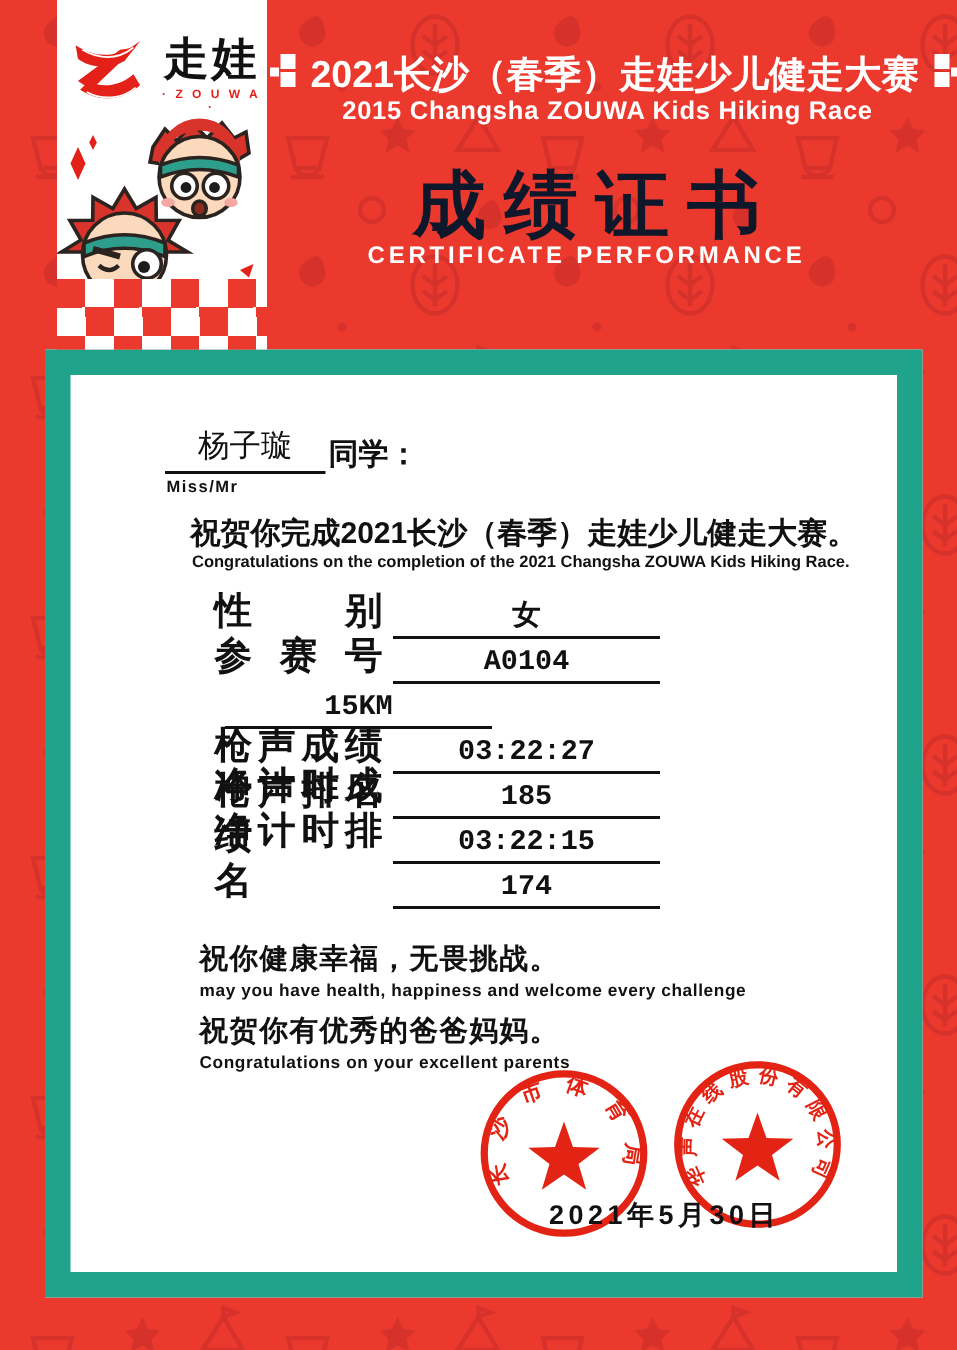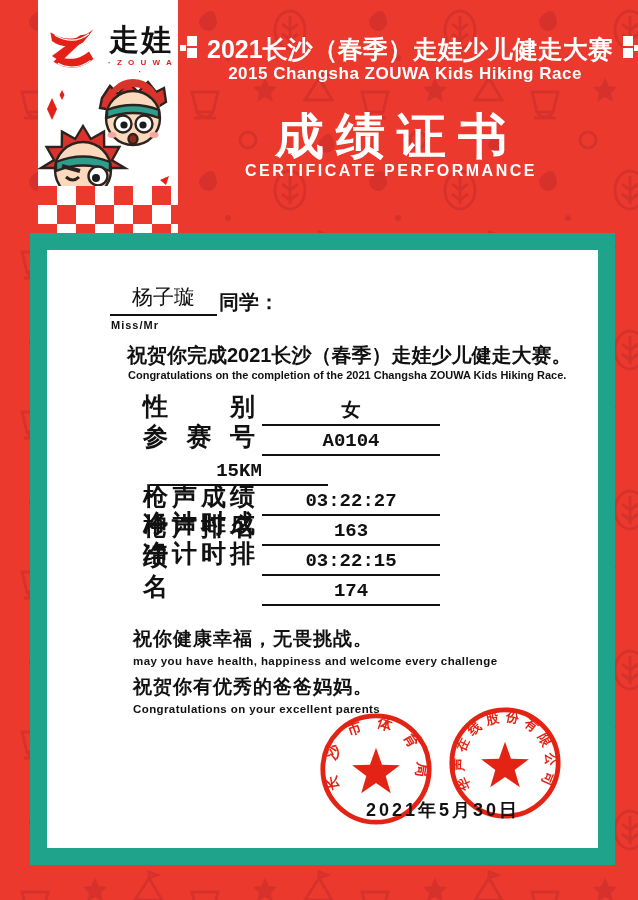--- a/index.html
+++ b/index.html
@@ -2,21 +2,21 @@
 <html><head>
 <meta charset="utf-8">
 <style>
   html,body{margin:0;padding:0;}
   body{width:638px;height:900px;font-family:"Liberation Sans",sans-serif;}
   .page{position:relative;width:638px;height:900px;background:#EB392D;overflow:hidden;}
   .bg-pattern{position:absolute;left:0;top:0;z-index:0;}
 
   
   .logo-band{position:absolute;left:38px;top:0;width:140px;height:186px;background:#fff;z-index:3;}
-  .logo-row{display:flex;align-items:flex-end;padding:22px 0 0 8px;}
+  .logo-row{display:flex;align-items:flex-start;padding:22px 0 0 8px;}
   .brand-stack{margin-left:6px;margin-top:2px;text-align:center;}
   .brand-cn{font-size:30px;font-weight:bold;color:#111;line-height:1.05;letter-spacing:2px;}
   .brand-en{font-size:8px;font-weight:bold;color:#E32119;letter-spacing:2px;margin-top:2px;}
   .checker-strip{position:absolute;left:38px;top:186px;width:140px;height:47px;z-index:3;
     background:conic-gradient(#fff 90deg,#EB392D 90deg 180deg,#fff 180deg 270deg,#EB392D 270deg);
     background-size:38px 38px;}
 
   
   .event-title{position:absolute;left:180px;top:33px;width:450px;text-align:center;color:#fff;
     font-size:25px;font-weight:bold;z-index:2;white-space:nowrap;}
@@ -25,21 +25,21 @@
   .orn i{position:absolute;background:#fff;}
   .orn-left .sq-a{width:10px;height:10px;right:0;top:0;}
   .orn-left .sq-b{width:10px;height:10px;right:0;top:12px;}
   .orn-left .sq-c{width:6px;height:6px;left:0;top:9px;}
   .orn-right .sq-a{width:10px;height:10px;left:0;top:0;}
   .orn-right .sq-b{width:10px;height:10px;left:0;top:12px;}
   .orn-right .sq-c{width:6px;height:6px;right:0;top:9px;}
   .orn-left{margin-right:10px;} .orn-right{margin-left:10px;}
   .event-subtitle{position:absolute;left:180px;top:64px;width:450px;text-align:center;color:#fff;
     font-size:17px;font-weight:bold;z-index:2;letter-spacing:.5px;}
-  .certificate-title{position:absolute;left:166px;top:104px;width:450px;text-align:center;color:#ffffff;
+  .certificate-title{position:absolute;left:166px;top:104px;width:450px;text-align:center;color:#0f172a;
     font-size:49px;font-weight:bold;letter-spacing:12px;padding-left:12px;box-sizing:border-box;z-index:2;}
   .certificate-subtitle{position:absolute;left:166px;top:162px;width:450px;text-align:center;color:#fff;
     font-size:16px;font-weight:bold;letter-spacing:2.5px;z-index:2;}
 
   
   .frame{position:absolute;left:30px;top:233px;width:585px;height:632px;box-sizing:border-box;
     background:#fff;border:17px solid #1FA38A;z-index:2;}
   .frame *{color:#111;}
 
   .name-row{position:absolute;left:63px;top:33px;white-space:nowrap;}
@@ -171,21 +171,21 @@
       </div>
       <div class="field-row">
         <div class="field-value">15KM</div>
       </div>
       <div class="field-row">
         <div class="field-label">枪声成绩</div>
         <div class="field-value">03:22:27</div>
       </div>
       <div class="field-row">
         <div class="field-label">枪声排名</div>
-        <div class="field-value">163</div>
+        <div class="field-value">185</div>
       </div>
       <div class="field-row">
         <div class="field-label">净计时成绩</div>
         <div class="field-value">03:22:15</div>
       </div>
       <div class="field-row">
         <div class="field-label">净计时排名</div>
         <div class="field-value">174</div>
       </div>
     </div>

